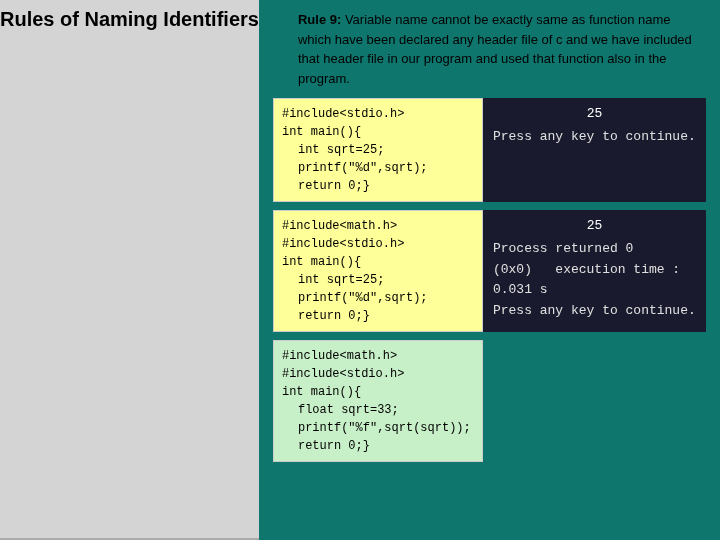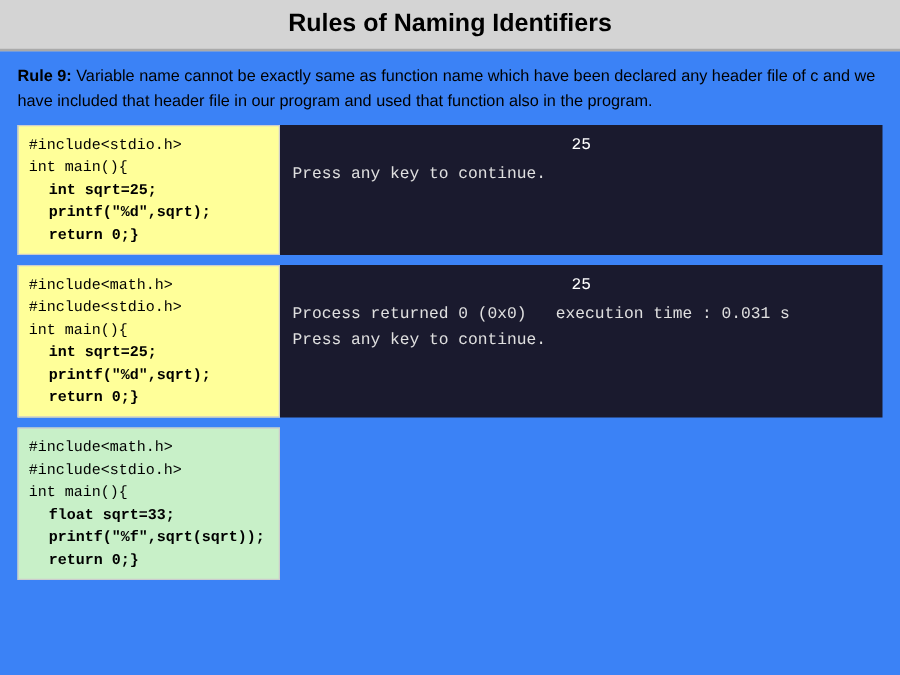--- a/index.html
+++ b/index.html
@@ -6,43 +6,44 @@
     body {
       width: 720px;
       height: 540px;
       background: #f0f0f0;
       font-family: Arial, sans-serif;
       overflow: hidden;
     }
     .page {
       width: 720px;
       height: 540px;
-      background: #3b82f6;
+      background: #0f766e;
       display: flex;
-      flex-direction: column;
+      flex-direction: row;
       justify-content: flex-end;
     }
     .title-bar {
       background: #d4d4d4;
       text-align: center;
       padding: 8px 0;
       font-size: 20px;
       font-weight: bold;
       color: #000;
       border-bottom: 2px solid #aaa;
     }
     .content {
       padding: 10px 14px;
       flex: 1;
     }
     .rule-text {
       font-size: 13px;
       color: #000;
       margin-bottom: 10px;
       line-height: 1.5;
+      margin-left: 25px;
     }
     .rule-text strong {
       font-weight: bold;
     }
     .examples {
       display: flex;
       flex-direction: column;
       gap: 8px;
     }
     .example-row {
@@ -57,21 +58,20 @@
       padding: 6px 8px;
       font-family: 'Courier New', monospace;
       font-size: 12px;
       color: #000;
       min-width: 210px;
       max-width: 210px;
       line-height: 1.5;
     }
     .code-box .indent {
       padding-left: 16px;
-      font-weight: bold;
     }
     .output-box {
       background: #1a1a2e;
       color: #e0e0e0;
       font-family: 'Courier New', monospace;
       font-size: 13px;
       padding: 6px 10px;
       flex: 1;
       line-height: 1.6;
       min-height: 70px;

